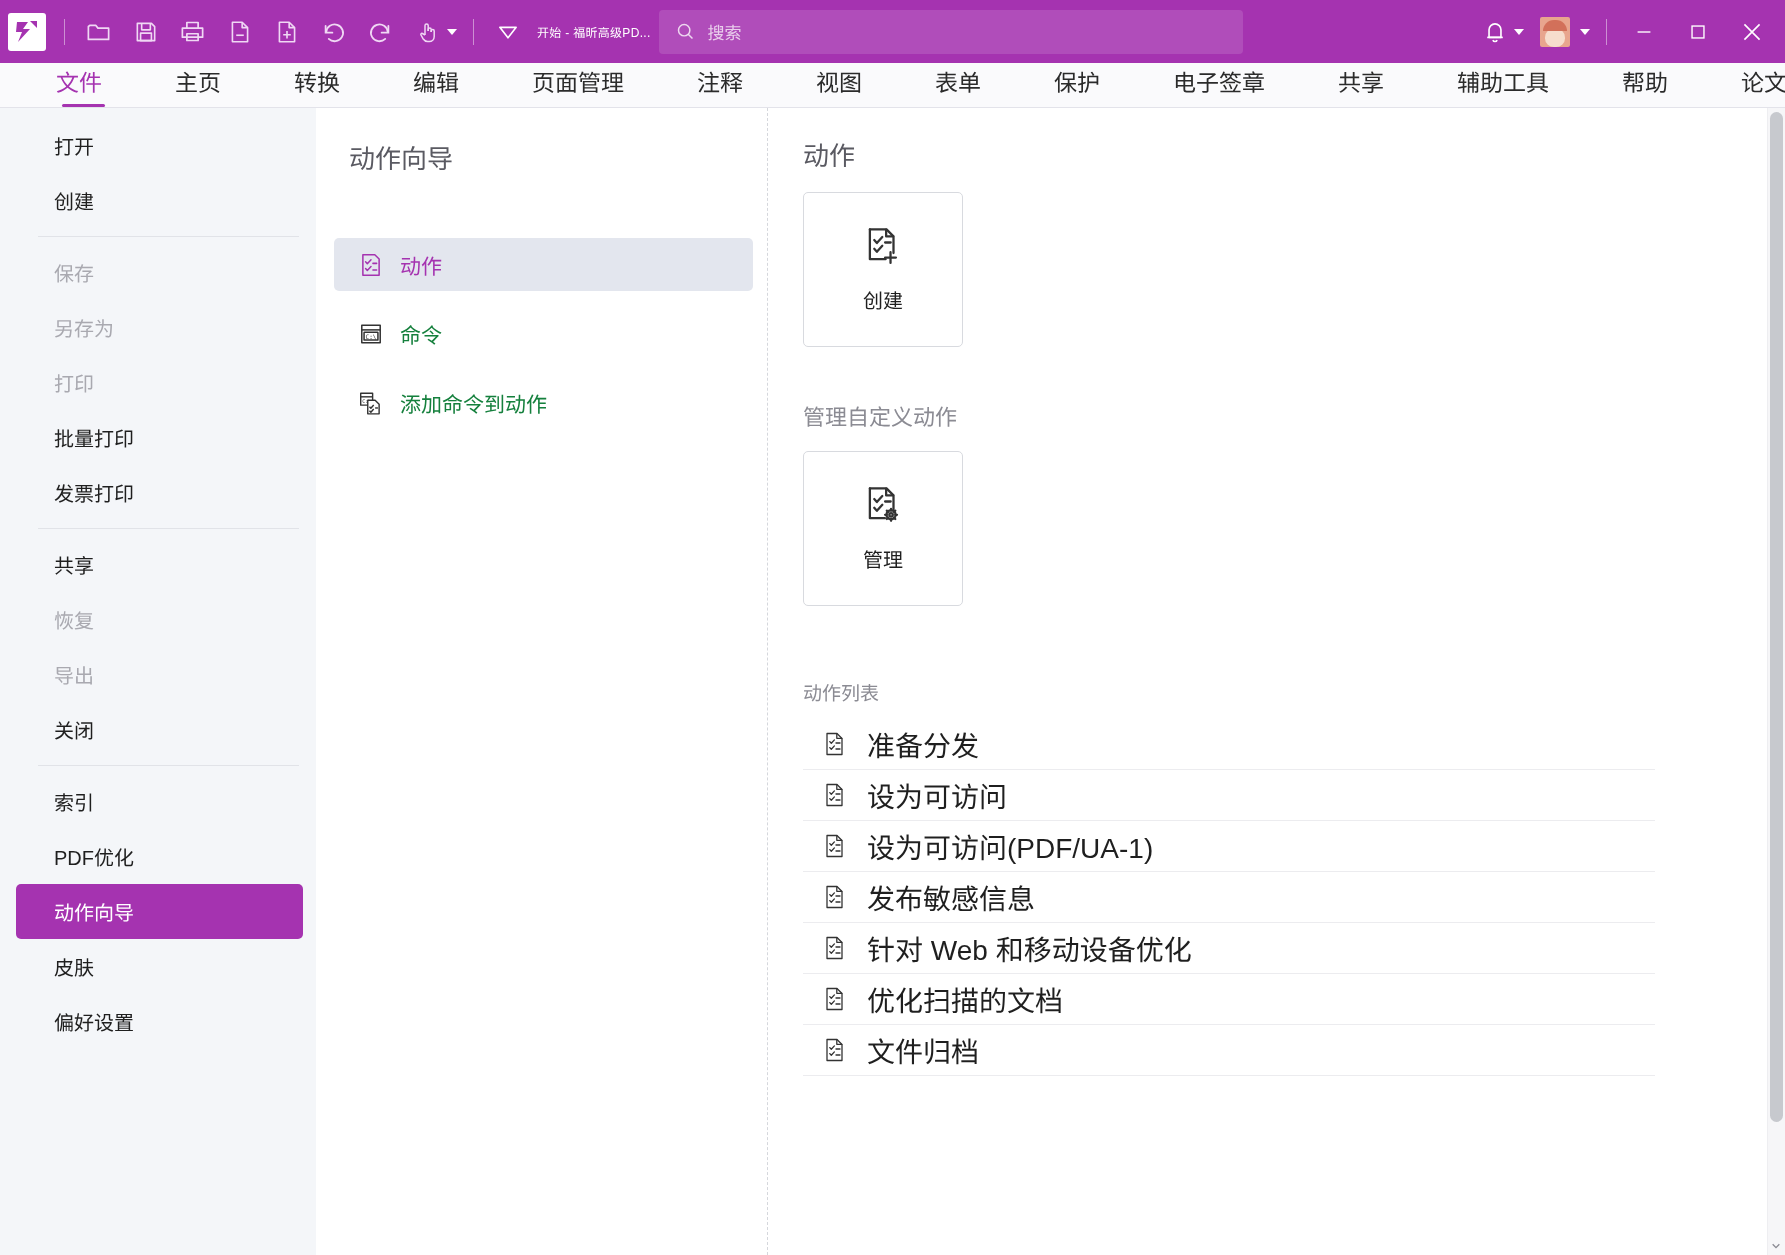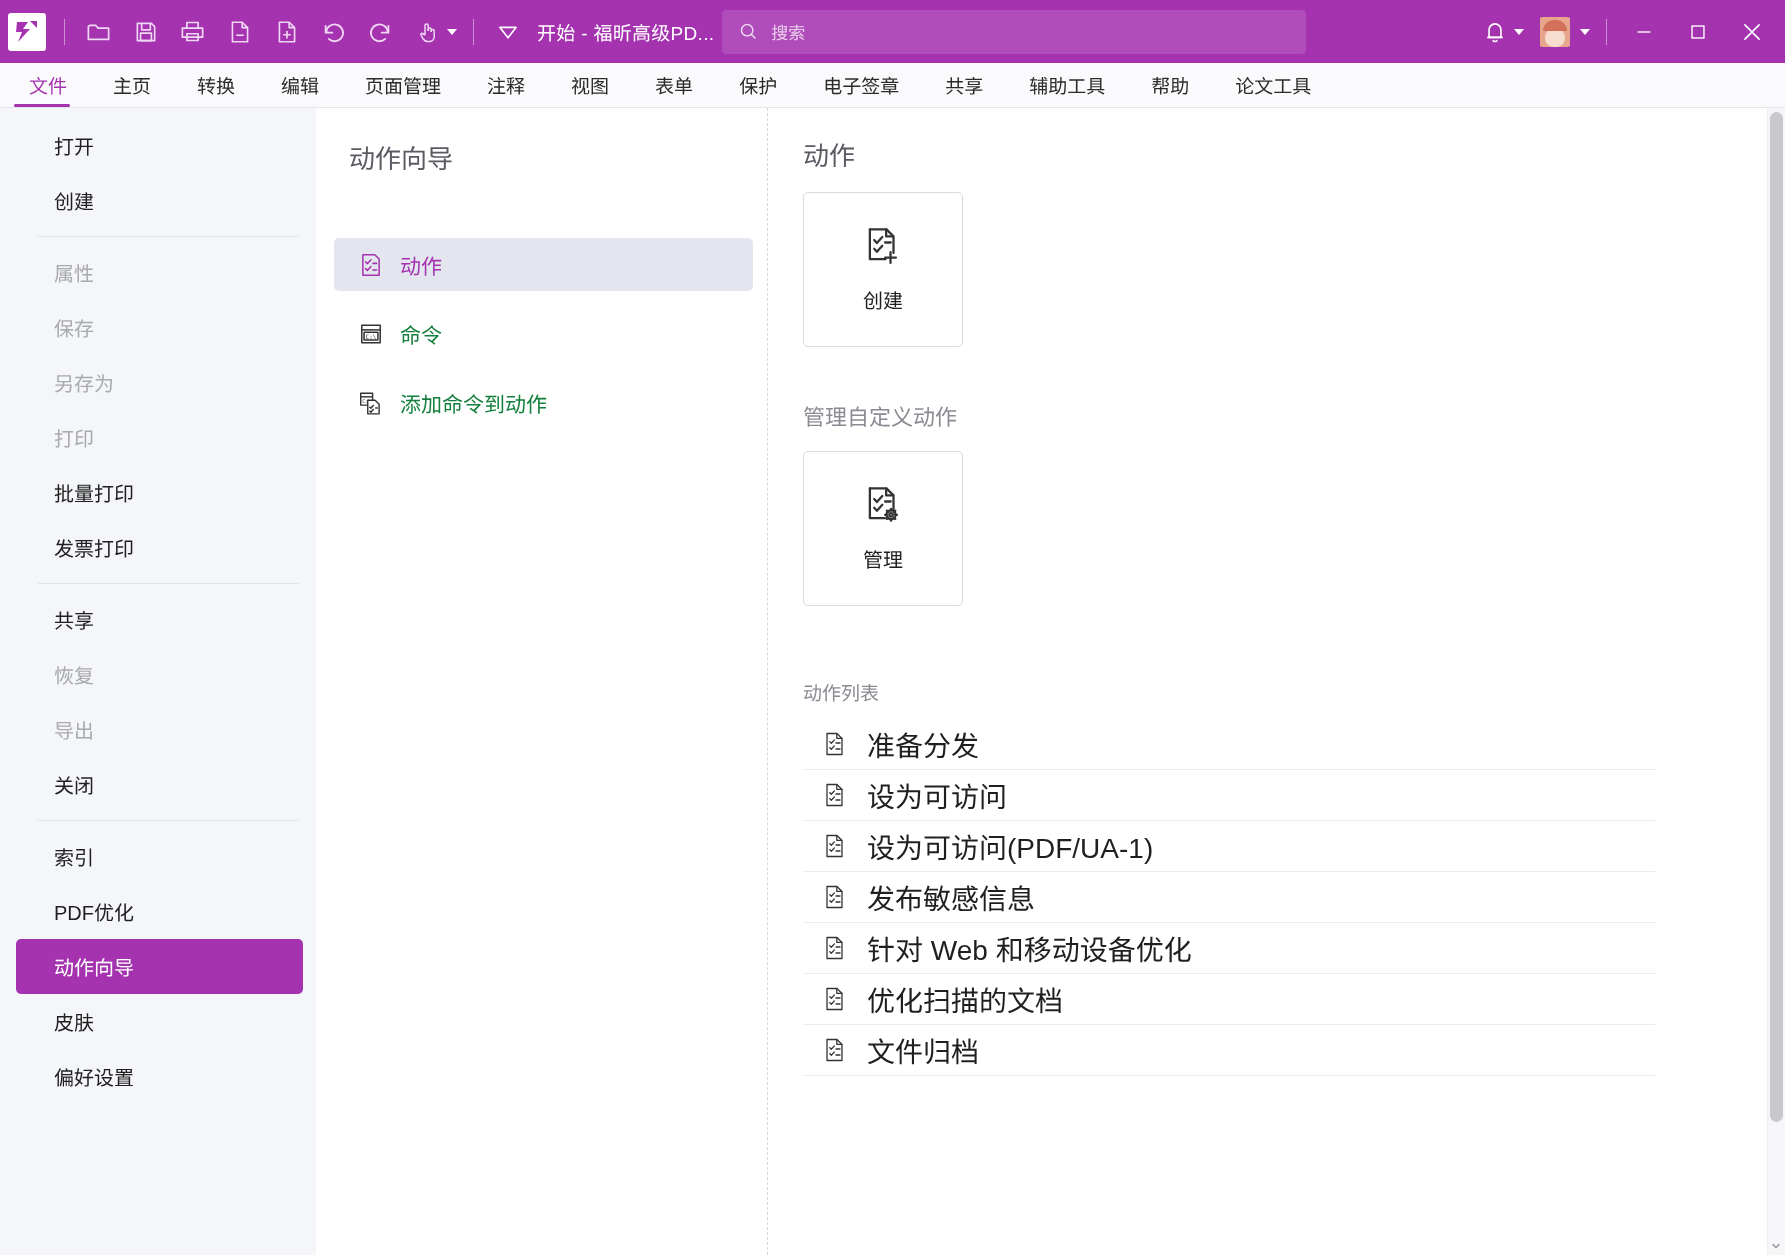--- a/index.html
+++ b/index.html
@@ -31,21 +31,21 @@
     width: 47px; height: 47px; display: flex; align-items: center;
     justify-content: center; flex: 0 0 auto;
   }
   .tb-btn svg { display: block; }
   .tb-caret {
     width: 0; height: 0; border-left: 5px solid transparent;
     border-right: 5px solid transparent; border-top: 6px solid #ffffff;
     margin-left: -4px; margin-right: 6px; flex: 0 0 auto;
   }
   .doc-title {
-    color: #ffffff; font-size: 19px; white-space: nowrap;
+    color: #ffffff; font-size: 12px; white-space: nowrap;
     margin-left: 6px; margin-right: 8px; flex: 0 0 auto;
     letter-spacing: .3px;
   }
   .search-box {
     flex: 0 0 auto; width: 584px; height: 44px;
     background: rgba(255,255,255,.13); border-radius: 4px;
     display: flex; align-items: center; padding: 0 16px;
   }
   .search-ph {
     color: rgba(255,255,255,.72); font-size: 17px; margin-left: 12px;
@@ -71,22 +71,22 @@
     justify-content: center;
   }
 
   
   .menubar {
     position: absolute; left: 0; top: 63px; width: 1785px; height: 45px;
     background: #fafafc; border-bottom: 1px solid #e3e3ea;
     display: flex; align-items: flex-end;
   }
   .menu-item {
-    font-size: 19px; color: #2b2b2b; padding: 0 17px 9px 29px;
-    position: relative; white-space: nowrap;
+    font-size: 23px; color: #2b2b2b; padding: 0 17px 9px 8px;
+    position: relative; white-space: nowrap; margin-left: 48px;
   }
   .menu-item.active { color: #a533b0; }
   .menu-item.active::after {
     content: ""; position: absolute; left: 14px; right: 14px; bottom: 0;
     height: 3px; background: #a533b0; border-radius: 2px;
   }
 
   
   .body-wrap {
     position: absolute; left: 0; top: 108px; width: 1785px; height: 1147px;
@@ -301,21 +301,20 @@
   <div class="menu-item">帮助</div>
   <div class="menu-item">论文工具</div>
 </div>
 
 <div class="body-wrap">
 
   <div class="sidebar">
     <div class="side-item">打开</div>
     <div class="side-item">创建</div>
     <div class="side-divider"></div>
-    <div class="side-item disabled">属性</div>
     <div class="side-item disabled">保存</div>
     <div class="side-item disabled">另存为</div>
     <div class="side-item disabled">打印</div>
     <div class="side-item">批量打印</div>
     <div class="side-item">发票打印</div>
     <div class="side-divider"></div>
     <div class="side-item">共享</div>
     <div class="side-item disabled">恢复</div>
     <div class="side-item disabled">导出</div>
     <div class="side-item">关闭</div>

